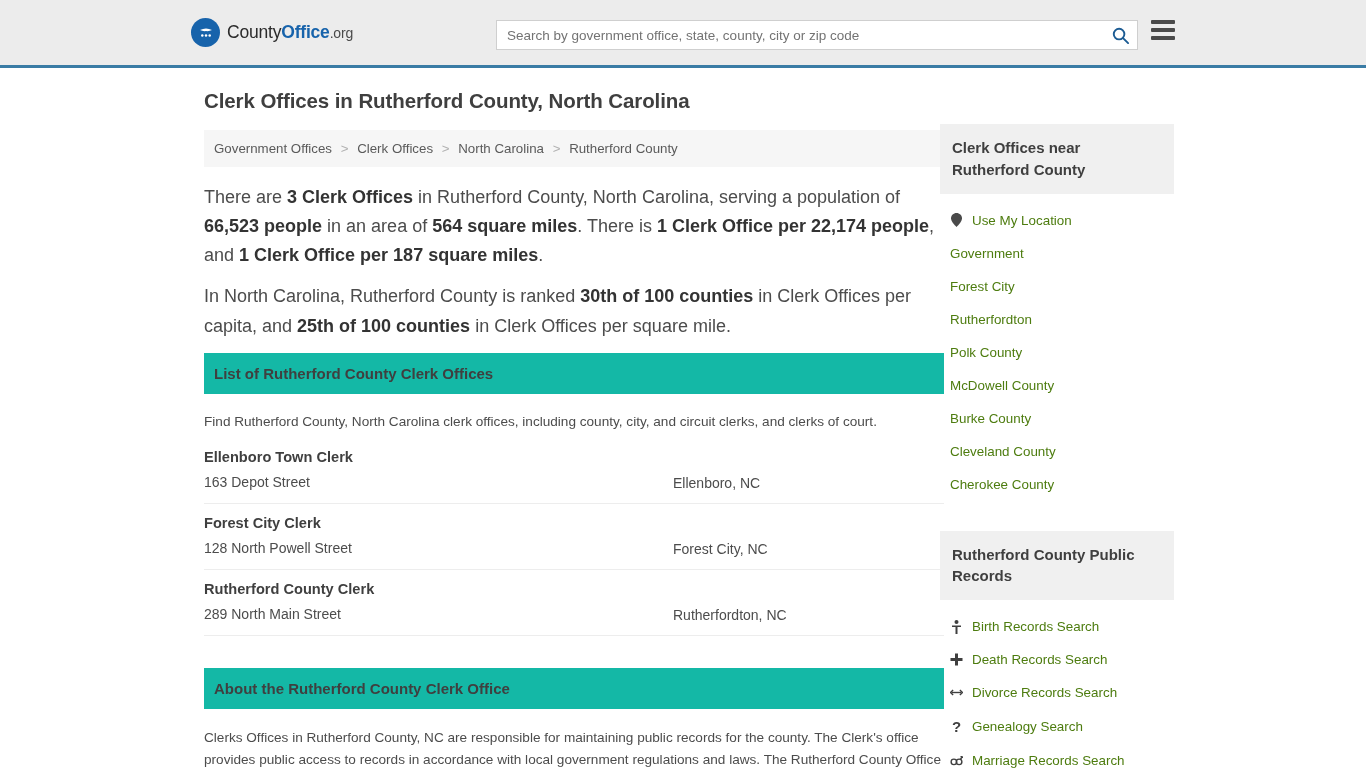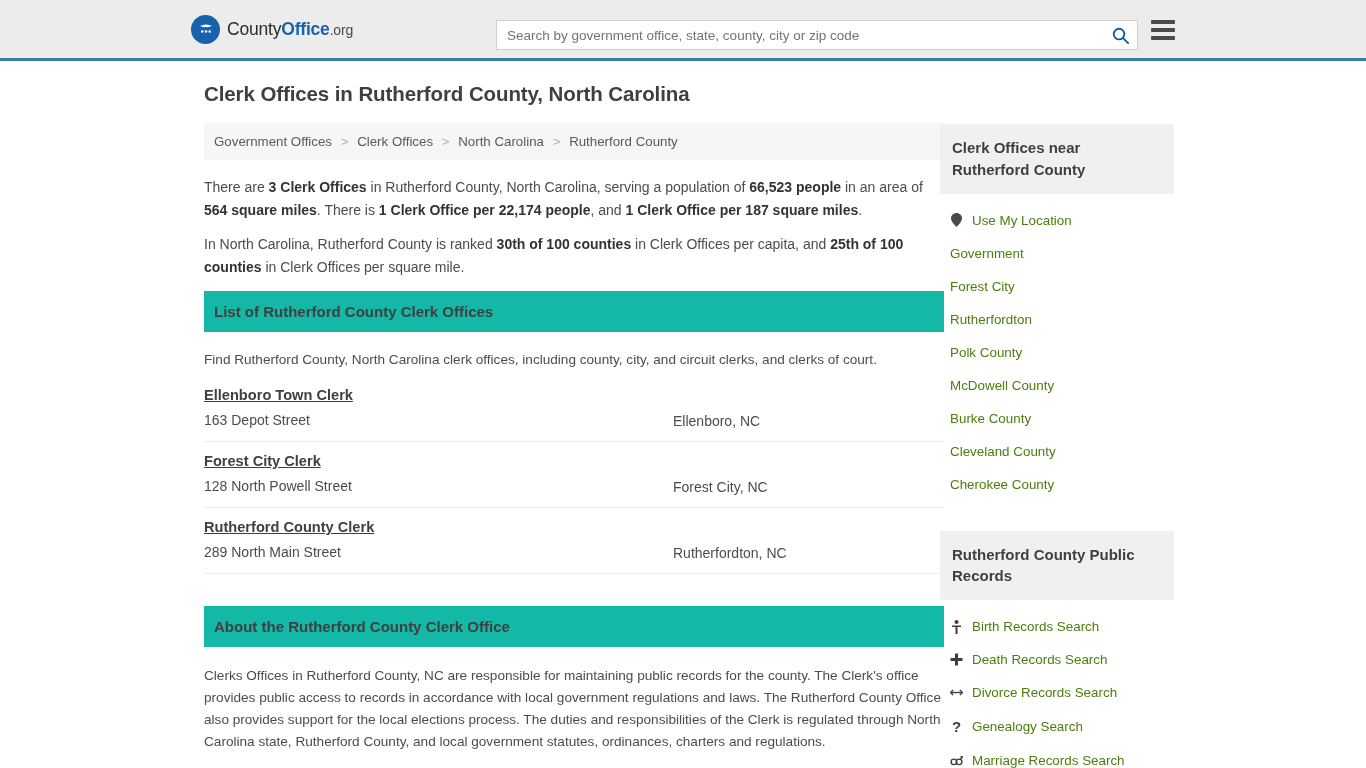--- a/index.html
+++ b/index.html
@@ -6,21 +6,21 @@
   html, body {
     margin: 0; padding: 0;
     width: 1366px; height: 768px;
     background: #ffffff;
     font-family: "Liberation Sans", sans-serif;
     overflow: hidden;
   }
 
   
   .site-header {
-    height: 61px;
+    height: 68px;
     background: #ececec;
     border-bottom: 3px solid #3a7ca5;
     display: flex;
     align-items: center;
     position: relative;
   }
   .logo-wrap {
     display: flex;
     align-items: center;
     margin-left: 191px;
@@ -122,21 +122,21 @@
   }
   .breadcrumb a {
     color: #5a5a5a;
     text-decoration: none;
     cursor: pointer;
   }
   .breadcrumb .sep { color: #b0b0b0; margin: 0 5px; }
 
   .stats {
     padding: 16px 0 0 0;
-    font-size: 14px;
+    font-size: 18px;
     line-height: 1.62;
     color: #4c4c4c;
   }
   .stats p { margin: 0 0 12px 0; }
   .stats b { color: #333; font-weight: bold; }
 
   .section-head {
     background: #14b8a6;
     padding: 12px 10px;
     font-size: 15px;
@@ -156,21 +156,20 @@
     padding: 10px 0 12px 0;
     border-bottom: 1px solid #ededed;
     position: relative;
     min-height: 56px;
   }
   .office-row:last-of-type { border-bottom: none; }
   .office-name {
     font-size: 14.6px;
     font-weight: bold;
     color: #3f3f3f;
-    text-decoration: underline;
     cursor: pointer;
     display: inline-block;
     margin-bottom: 8px;
   }
   .office-addr {
     font-size: 14px;
     color: #4c4c4c;
   }
   .office-city {
     position: absolute;

